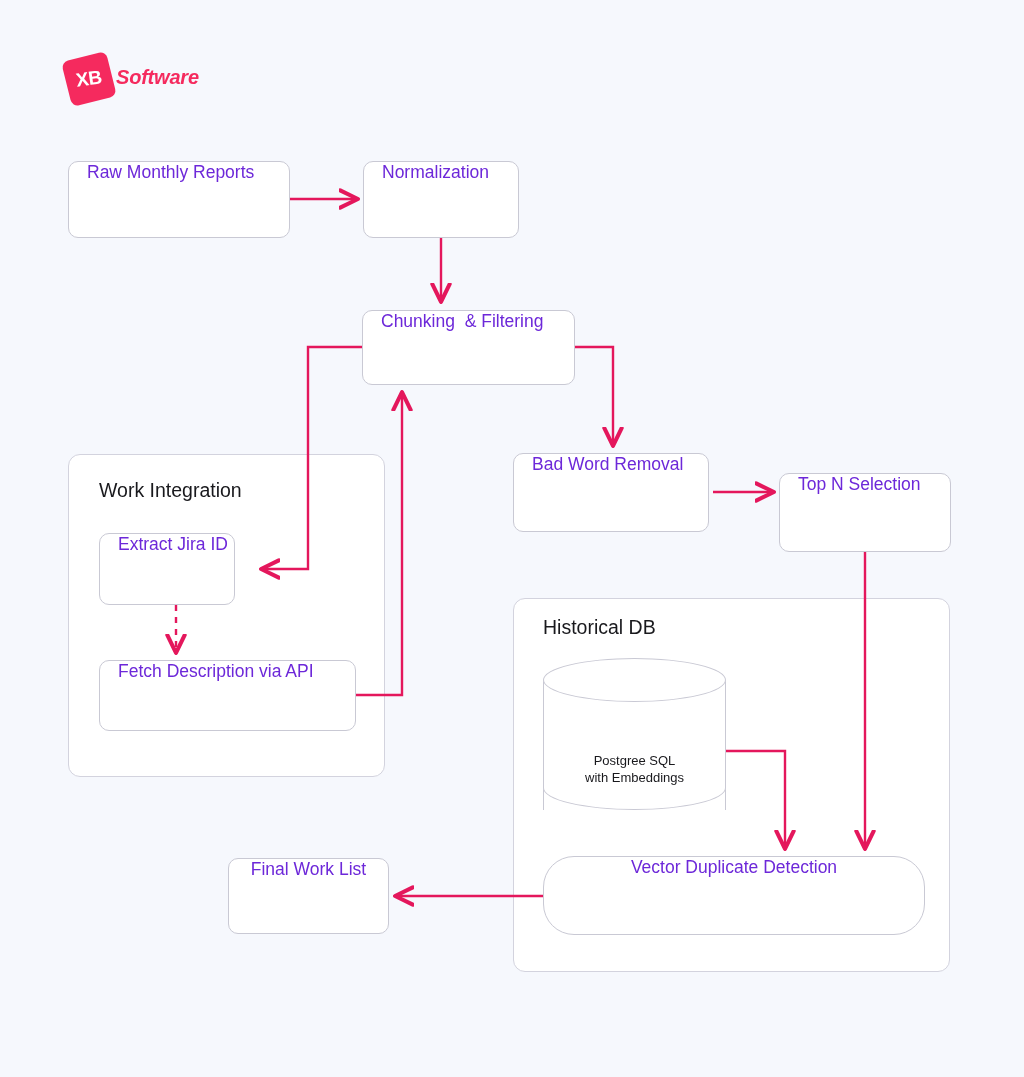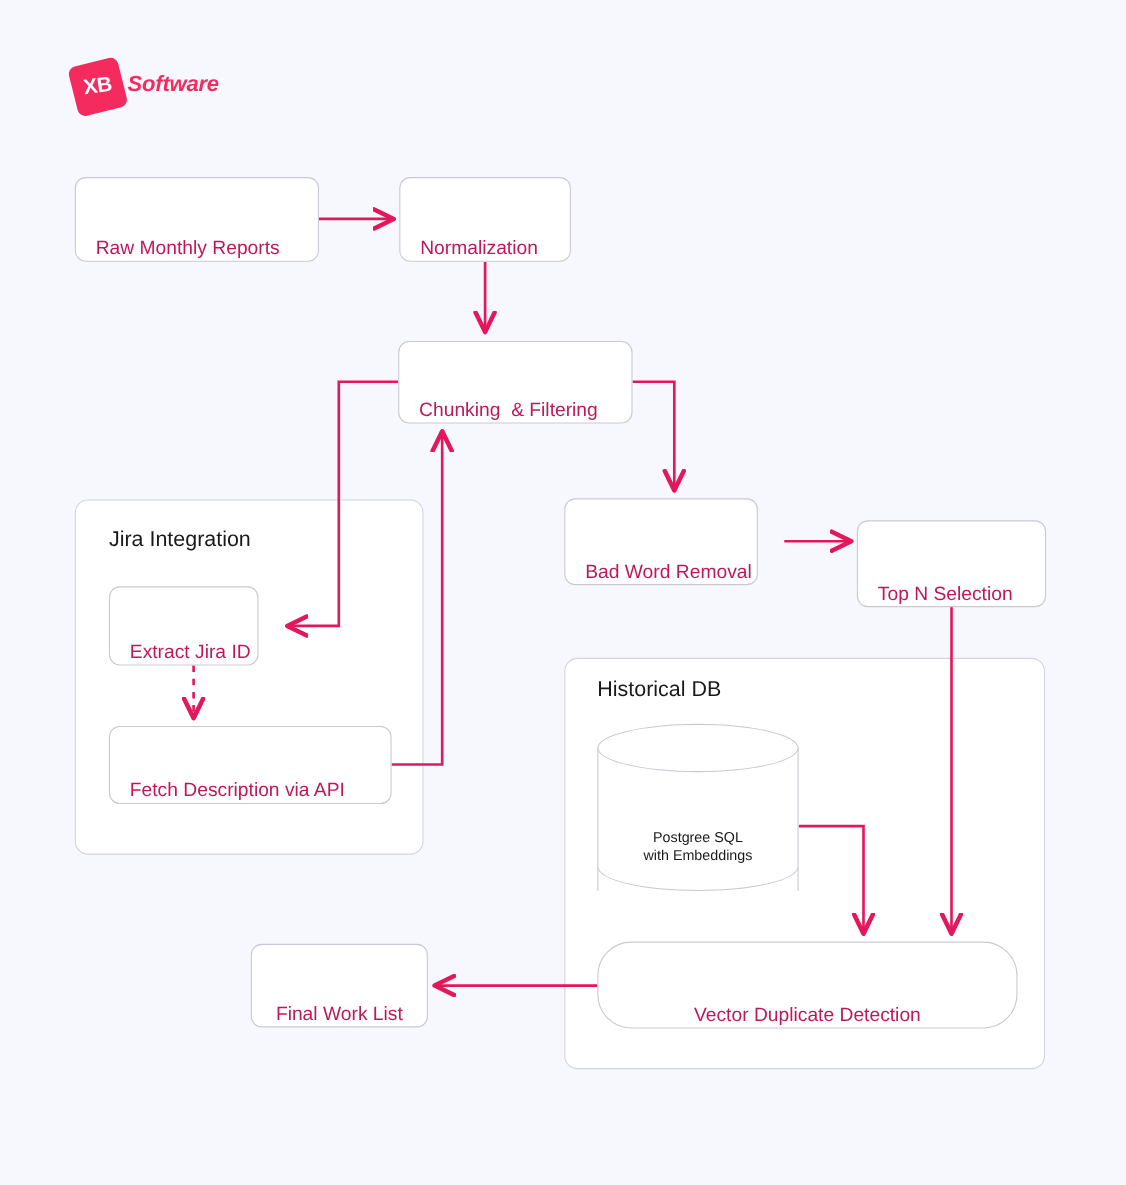--- a/index.html
+++ b/index.html
@@ -77,22 +77,22 @@
   }
 
   
   .node {
     position: absolute;
     box-sizing: border-box;
     background: #ffffff;
     border: 1px solid #c9c9d4;
     border-radius: 10px;
     display: flex;
-    align-items: flex-end;
-    color: #be185d;
+    align-items: flex-start;
+    color: #6d28d9;
     font-size: 17.5px;
     line-height: 1.25;
     white-space: pre;
   }
   .node > .node-label {
     width: 100%;
     white-space: pre;
   }
   .node.center > .node-label { text-align: center; padding: 0 10px; }
   .node.left   > .node-label { text-align: left;  padding-left: 18px; }
@@ -207,36 +207,36 @@
       <path d="M713,492 L772,492" marker-end="url(#ah)"></path>
 
       <path d="M865,532 L865,847" marker-end="url(#ah)"></path>
 
       <path d="M726,751 L785,751 L785,847" marker-end="url(#ah)"></path>
 
       <path d="M543,896 L397,896" marker-end="url(#ah)"></path>
     </g>
   </svg>
 
-  <div class="group-title" style="left:99px; top:479px;">Jira Integration</div>
+  <div class="group-title" style="left:99px; top:479px;">Work Integration</div>
   <div class="group-title" style="left:543px; top:616px;">Historical DB</div>
 
   <div class="node left" style="left:68px; top:161px; width:222px; height:77px;">
     <span class="node-label">Raw Monthly Reports</span>
   </div>
 
   <div class="node left" style="left:362px; top:310px; width:213px; height:75px;">
     <span class="node-label">Chunking  &amp; Filtering</span>
   </div>
 
   <div class="node left" style="left:363px; top:161px; width:156px; height:77px;">
     <span class="node-label">Normalization</span>
   </div>
 
-  <div class="node left" style="left:513px; top:453px; width:176px; height:79px;">
+  <div class="node left" style="left:513px; top:453px; width:196px; height:79px;">
     <span class="node-label">Bad Word Removal</span>
   </div>
 
   <div class="node left" style="left:779px; top:453px; width:172px; height:79px;margin-top:20px;">
     <span class="node-label">Top N Selection</span>
   </div>
 
   <div class="node left" style="left:99px; top:533px; width:136px; height:72px;">
     <span class="node-label">Extract Jira ID</span>
   </div>

